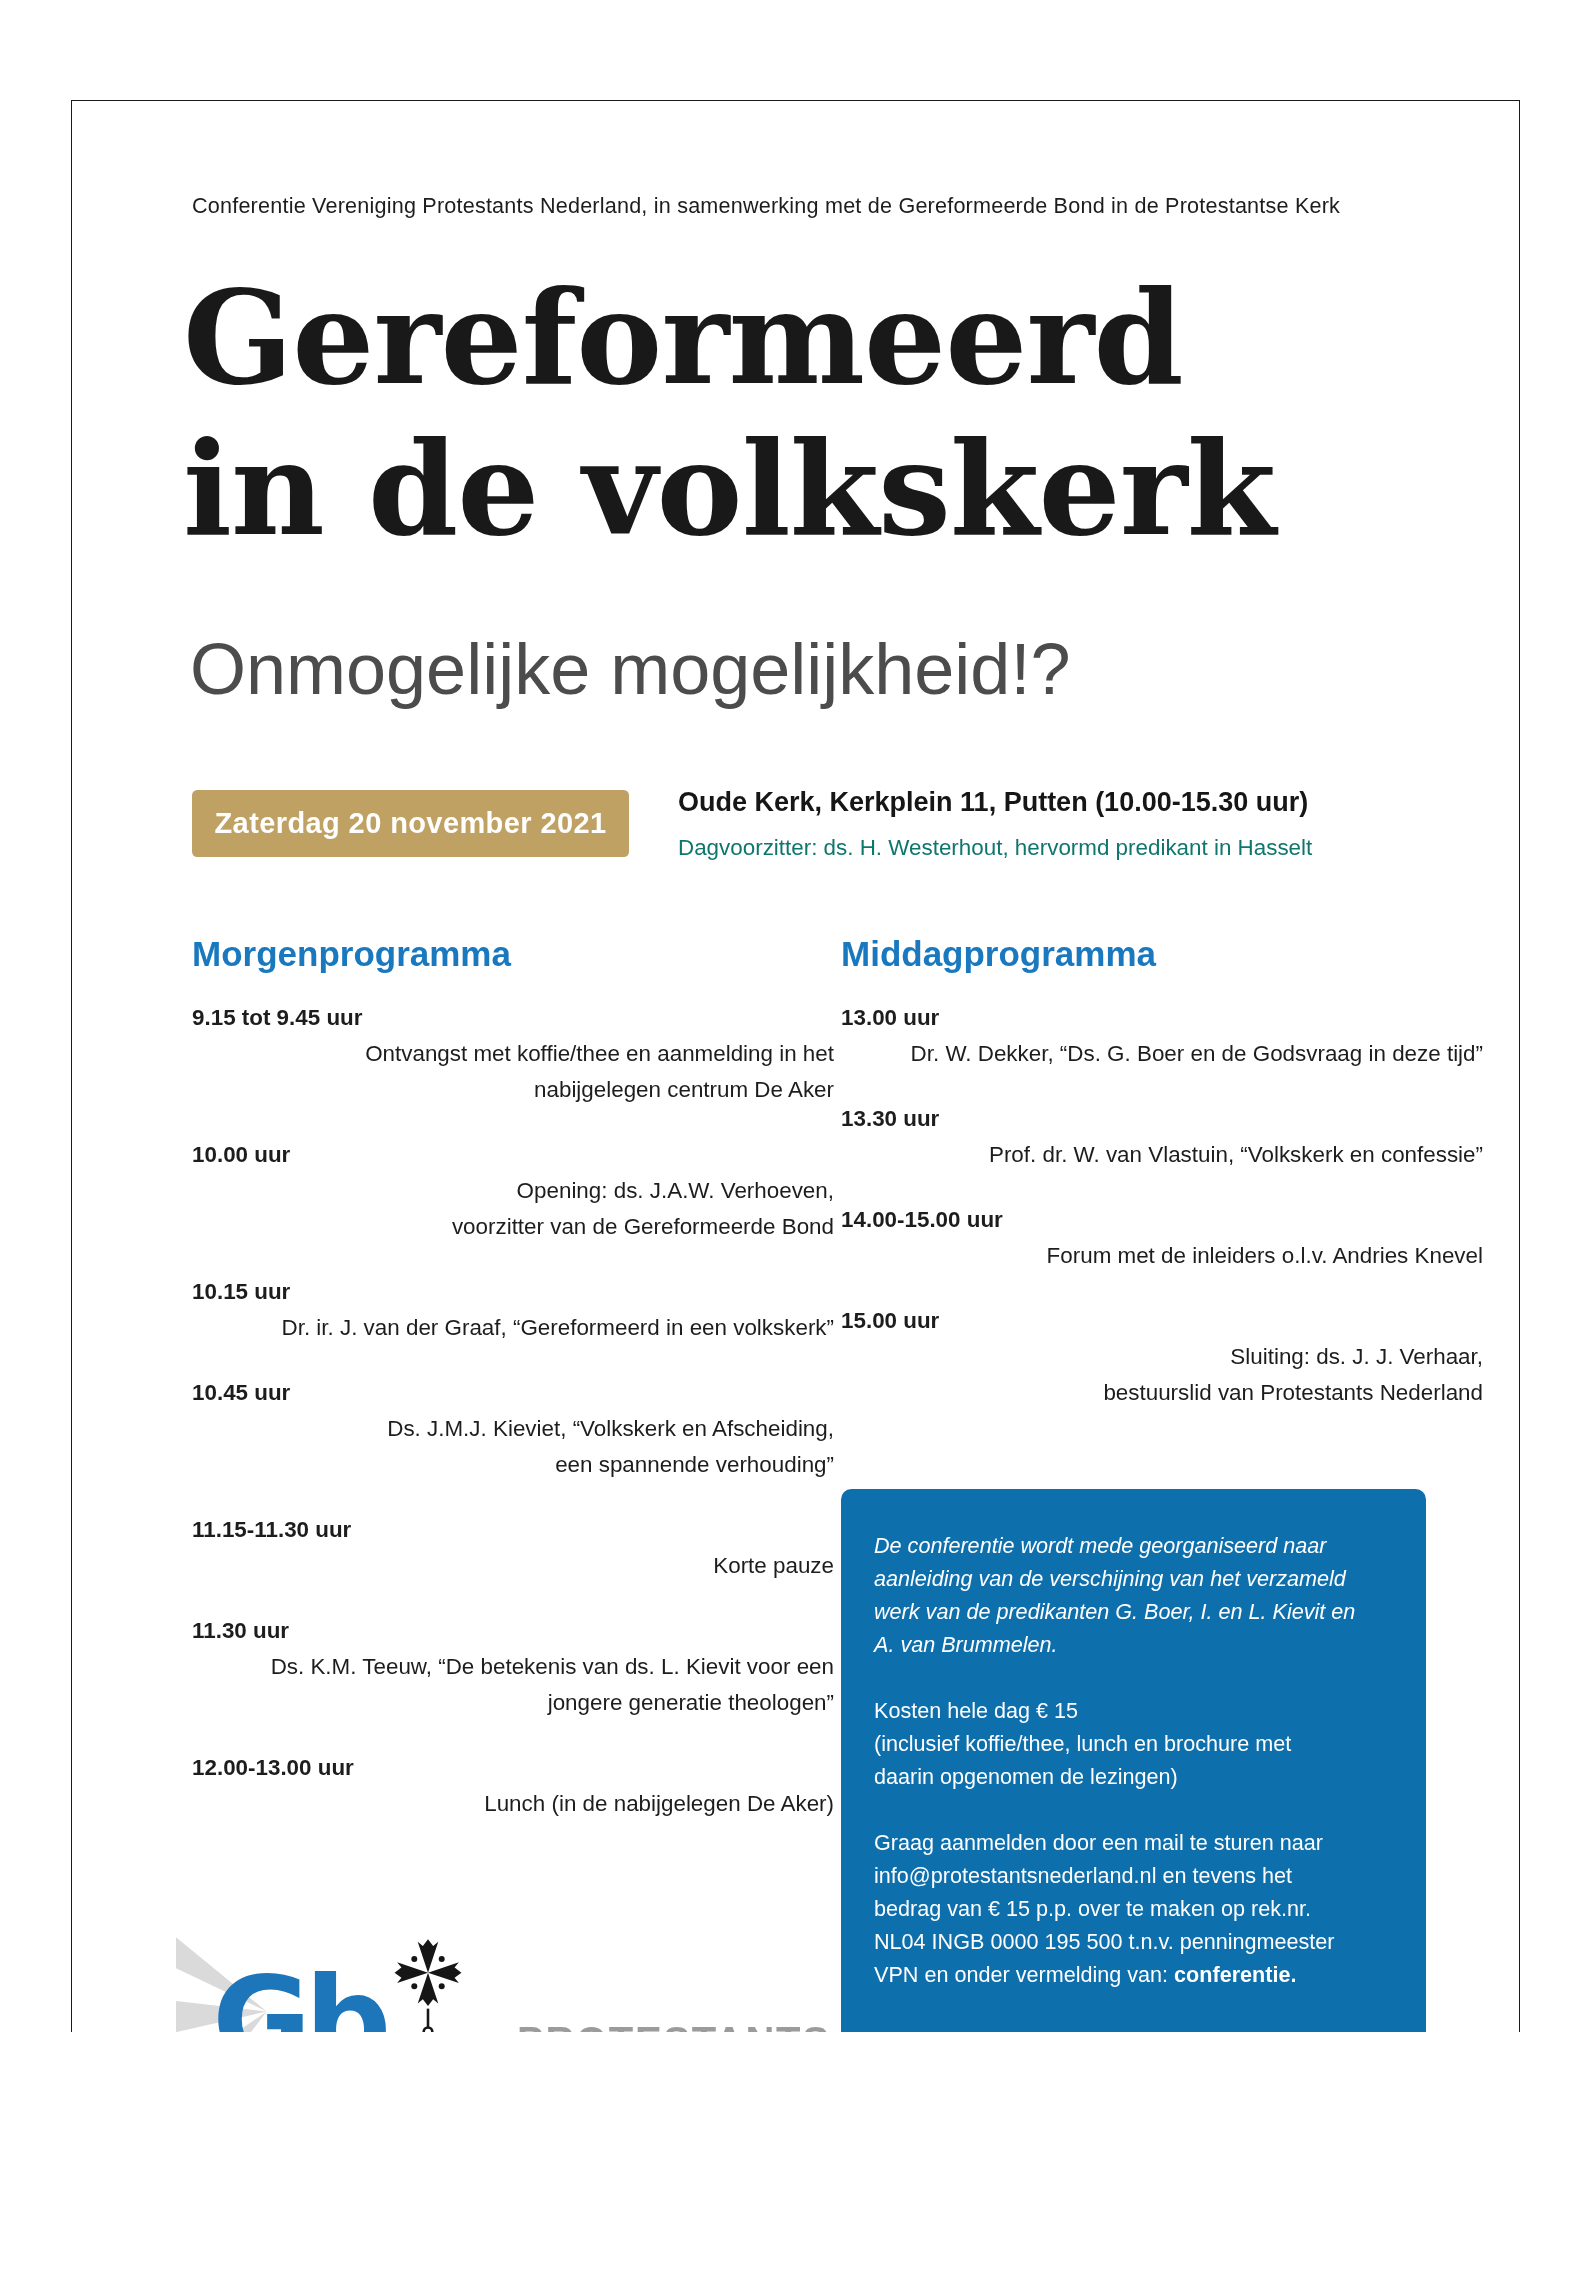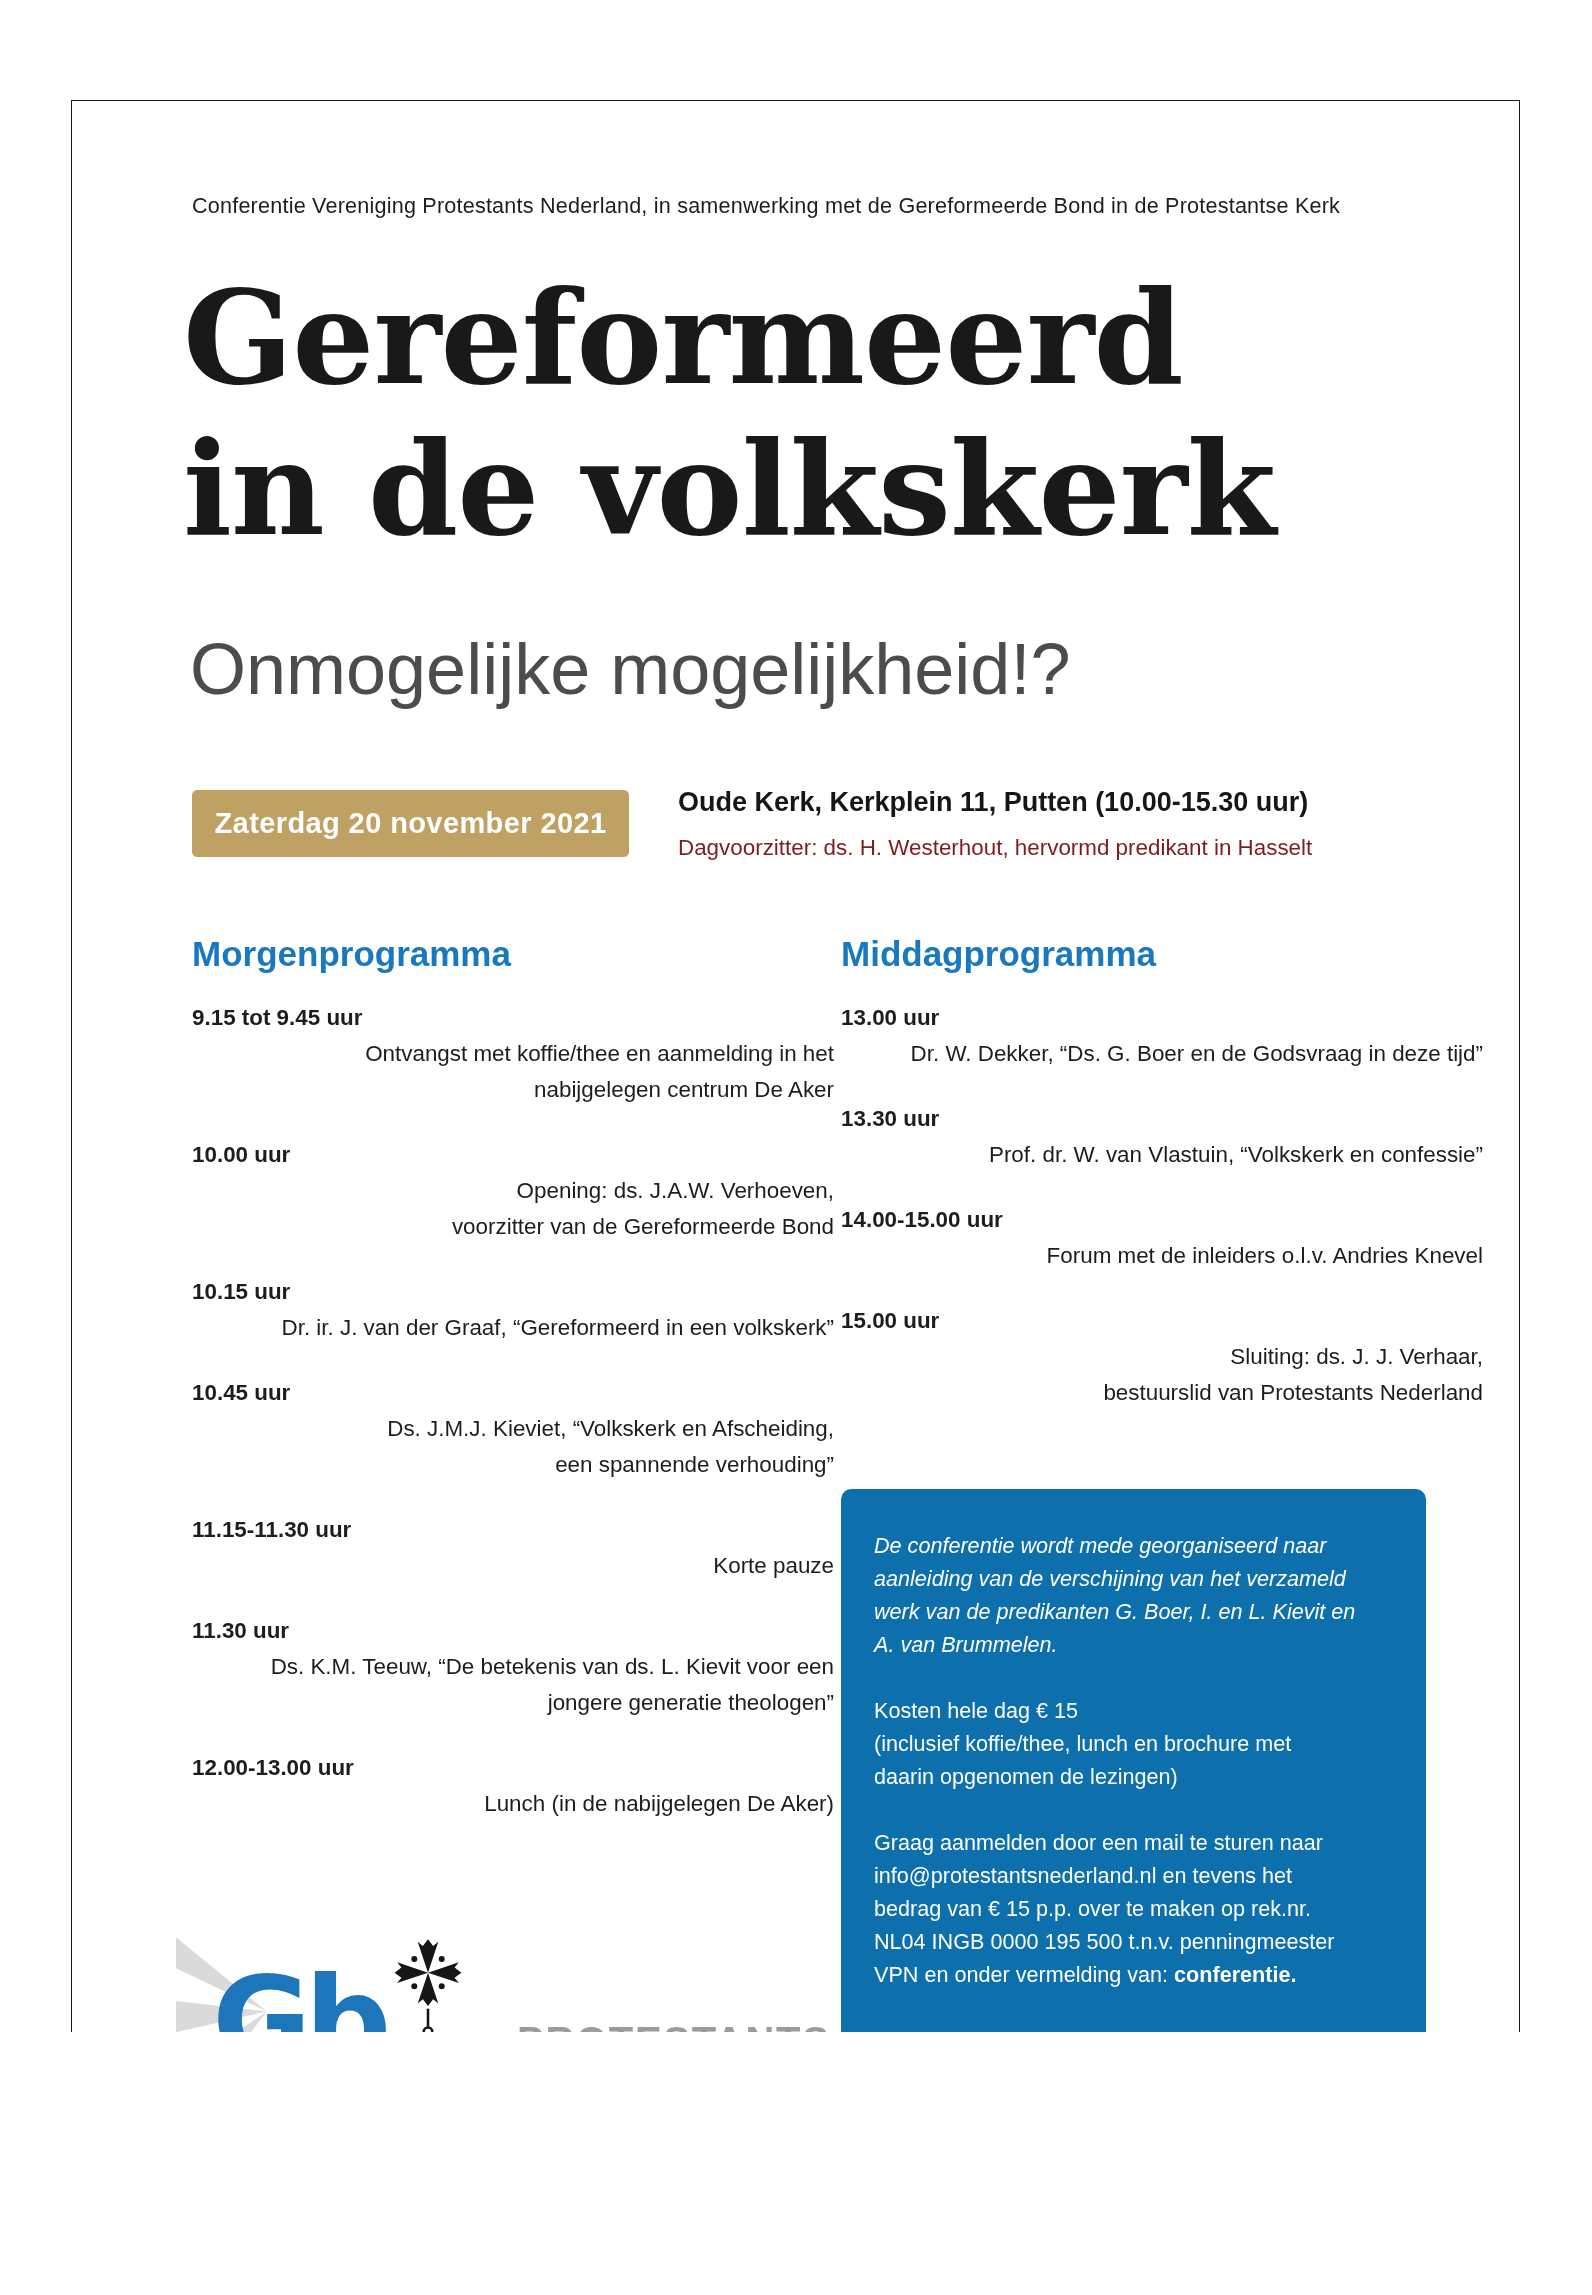--- a/index.html
+++ b/index.html
@@ -22,21 +22,21 @@
   }
   .subtitle {
     position:absolute; left:190px; top:628px; font-size:72px; color:#4c4c4c; font-weight:normal;
   }
   .badge {
     position:absolute; left:192px; top:790px; width:437px; height:67px;
     background:#c0a164; border-radius:5.2px; display:flex; align-items:center; justify-content:center;
     color:#ffffff; font-weight:bold; font-size:29px; letter-spacing:0.4px;
   }
   .venue { position:absolute; left:678px; top:787px; font-size:27px; font-weight:bold; color:#161616; }
-  .chair { position:absolute; left:678px; top:835px; font-size:22.4px; color:#7f1d1d; }
+  .chair { position:absolute; left:678px; top:835px; font-size:22.4px; color:#0f766e; }
   .col { position:absolute; top:934px; }
   .col.left  { left:192px; width:642px; }
   .col.right { left:841px; width:642px; }
   .col h2 { font-size:35px; color:#1a78be; font-family:"Liberation Sans",sans-serif; margin:0 0 26px 0; font-weight:bold; }
   .entry { margin-bottom:29px; font-size:22.4px; line-height:36px; color:#1d1d1d; }
   .entry .time { font-weight:bold; }
   .entry .desc { white-space:pre-line;text-align:right; }
   .infobox {
     position:absolute; left:841px; top:1489px; width:585px; height:872px;
     background:#0e6fad; border-radius:10.4px; color:#ffffff;

